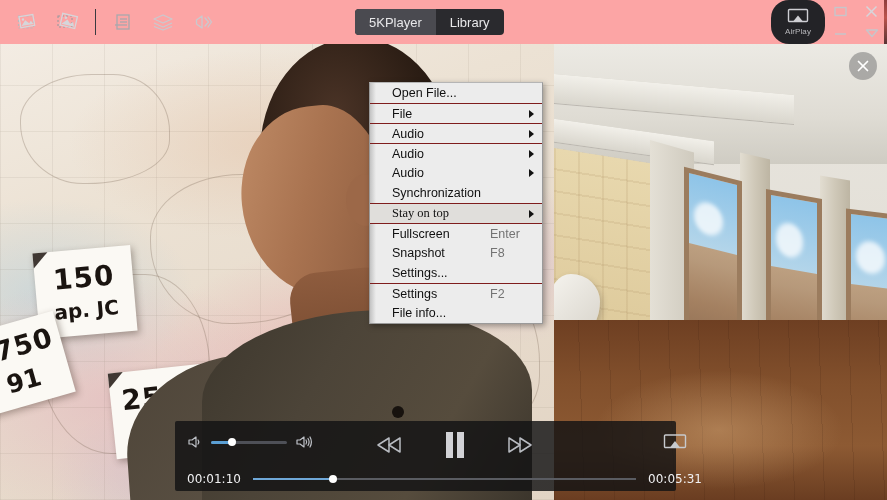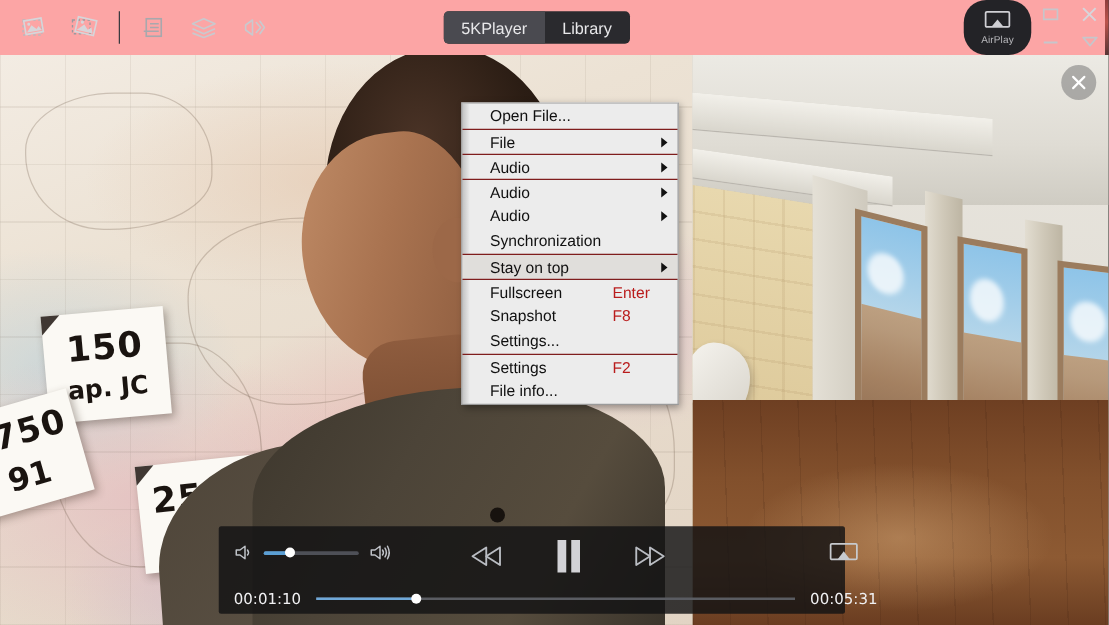--- a/index.html
+++ b/index.html
@@ -327,23 +327,23 @@
   }
   .mi {
     position: relative;
     height: 20px;
     display: flex; align-items: center;
     padding: 0 8px 0 22px;
     cursor: pointer;
     white-space: nowrap;
   }
   .mi.sep-top { border-top: 1px solid #7f1d1d; }
-  .mi.highlight { background: #e0dedb; }
+  .mi.highlight { background: #e0dedb; font-family: Liberation Serif, serif; }
   .mi .mi-label { flex: 1; }
-  .mi .mi-accel { color: #b91c1c; font-size: 12.5px; margin-left: 12px; }
+  .mi .mi-accel { color: #737373; font-size: 12.5px; margin-left: 12px; }
   .mi .mi-arrow {
     position: absolute; right: 8px; top: 50%;
     margin-top: -4px;
     width: 0; height: 0;
     border-left: 5px solid #111;
     border-top: 4px solid transparent;
     border-bottom: 4px solid transparent;
   }
   .mi-accel-col { width: 44px; text-align: left; }
 

